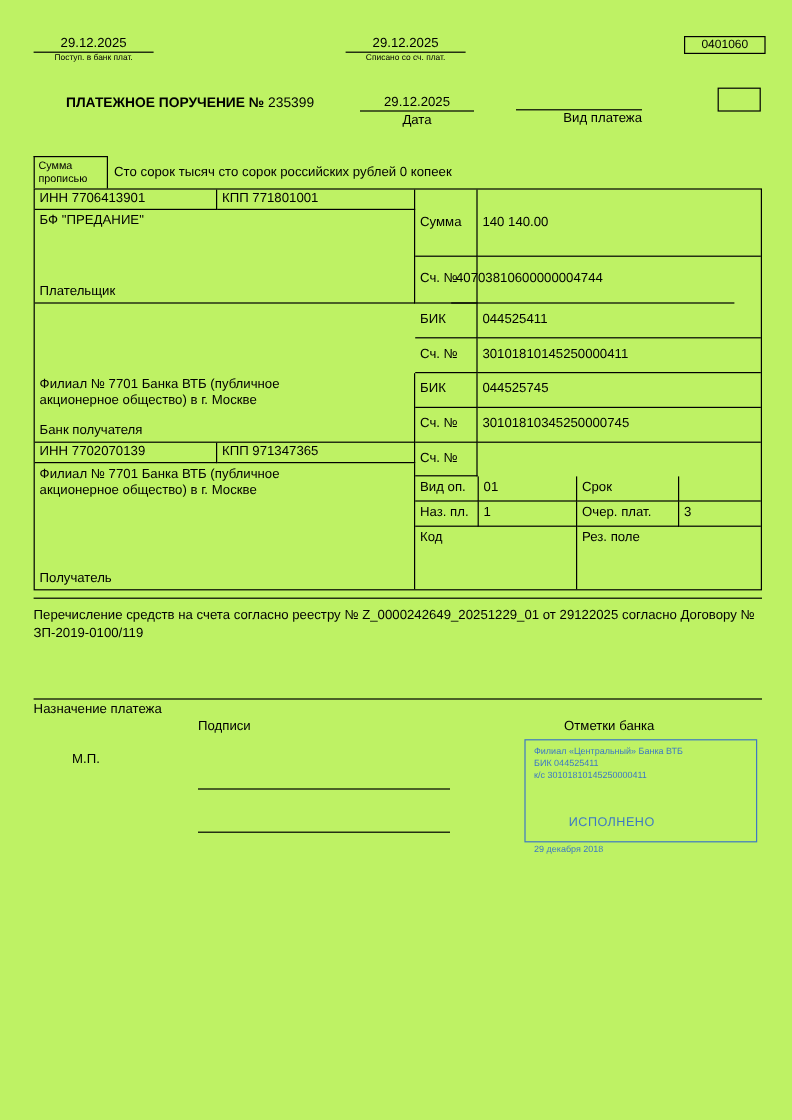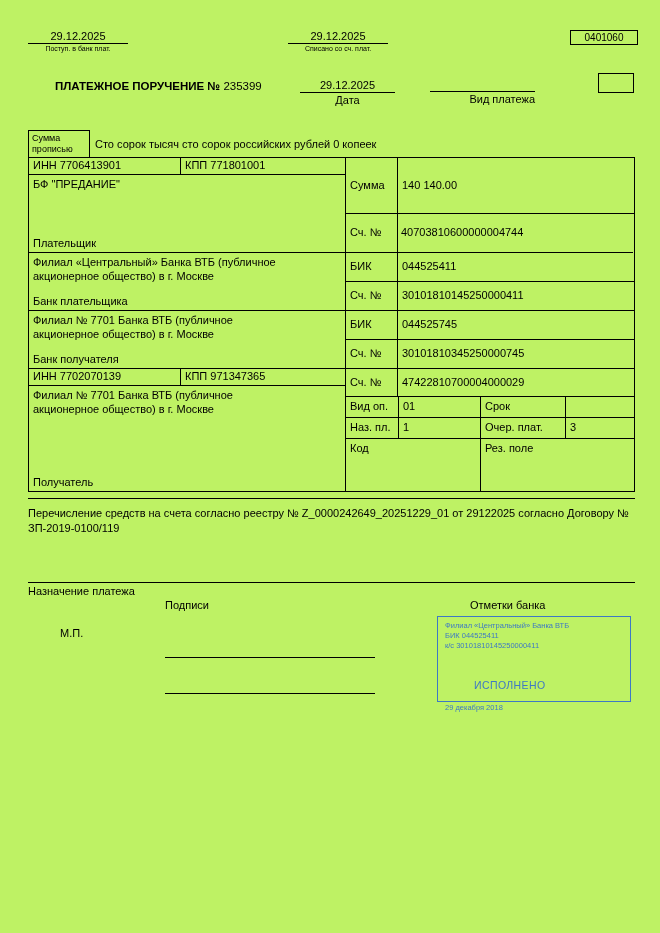--- a/index.html
+++ b/index.html
@@ -60,49 +60,44 @@
   </div>
 
   <div class="abs box" style="left:28px;top:157px;width:607px;height:335px;">
 
     <div class="cell vc br bb" style="left:0;top:0;width:152px;height:17px;">ИНН 7706413901</div>
     <div class="cell vc br bb" style="left:152px;top:0;width:165px;height:17px;">КПП 771801001</div>
     <div class="cell namecell br bb" style="left:0;top:17px;width:317px;height:78px;">
       <div class="bank-name">БФ "ПРЕДАНИЕ"</div>
       <div>Плательщик</div>
     </div>
-    <div class="cell namecell br bb" style="left:0;top:95px;width:317px;height:58px;">
-      <div class="bank-name">Филиал «Центральный» Банка ВТБ (публичное акционерное общество) в г. Москве</div>
-      <div>Банк плательщика</div>
-    </div>
     <div class="cell namecell br bb" style="left:0;top:153px;width:317px;height:58px;">
       <div class="bank-name">Филиал № 7701 Банка ВТБ (публичное акционерное общество) в г. Москве</div>
       <div>Банк получателя</div>
     </div>
     <div class="cell vc br bb" style="left:0;top:211px;width:152px;height:17px;">ИНН 7702070139</div>
     <div class="cell vc br bb" style="left:152px;top:211px;width:165px;height:17px;">КПП 971347365</div>
     <div class="cell namecell br" style="left:0;top:228px;width:317px;height:105px;">
       <div class="bank-name">Филиал № 7701 Банка ВТБ (публичное акционерное общество) в г. Москве</div>
       <div>Получатель</div>
     </div>
 
     <div class="cell vc br bb" style="left:317px;top:0;width:52px;height:56px;">Сумма</div>
     <div class="cell vc bb" style="left:369px;top:0;width:236px;height:56px;">140 140.00</div>
     <div class="cell vc br bb" style="left:317px;top:56px;width:52px;height:39px;">Сч. №</div>
-    <div class="cell vc bb" style="left:368px;top:56px;width:236px;height:39px;">40703810600000004744</div>
+    <div class="cell vc bb" style="left:347px;top:56px;width:236px;height:39px;">40703810600000004744</div>
     <div class="cell vc br bb" style="left:317px;top:95px;width:52px;height:29px;">БИК</div>
     <div class="cell vc bb" style="left:369px;top:95px;width:236px;height:29px;">044525411</div>
     <div class="cell vc br bb" style="left:317px;top:124px;width:52px;height:29px;">Сч. №</div>
     <div class="cell vc bb" style="left:369px;top:124px;width:236px;height:29px;">30101810145250000411</div>
     <div class="cell vc br bb" style="left:317px;top:153px;width:52px;height:29px;">БИК</div>
     <div class="cell vc bb" style="left:369px;top:153px;width:236px;height:29px;">044525745</div>
     <div class="cell vc br bb" style="left:317px;top:182px;width:52px;height:29px;">Сч. №</div>
     <div class="cell vc bb" style="left:369px;top:182px;width:236px;height:29px;">30101810345250000745</div>
     <div class="cell vc br bb" style="left:317px;top:211px;width:52px;height:28px;">Сч. №</div>
-    <div class="cell vc bb" style="left:369px;top:211px;width:236px;height:28px;">47422810700004000029</div>
 
     <div class="cell vc br bb" style="left:317px;top:239px;width:53px;height:21px;">Вид оп.</div>
     <div class="cell vc br bb" style="left:370px;top:239px;width:82px;height:21px;">01</div>
     <div class="cell vc br bb" style="left:452px;top:239px;width:85px;height:21px;">Срок</div>
     <div class="cell vc bb" style="left:537px;top:239px;width:68px;height:21px;"></div>
 
     <div class="cell vc br bb" style="left:317px;top:260px;width:53px;height:21px;">Наз. пл.</div>
     <div class="cell vc br bb" style="left:370px;top:260px;width:82px;height:21px;">1</div>
     <div class="cell vc br bb" style="left:452px;top:260px;width:85px;height:21px;">Очер. плат.</div>
     <div class="cell vc bb" style="left:537px;top:260px;width:68px;height:21px;">3</div>

